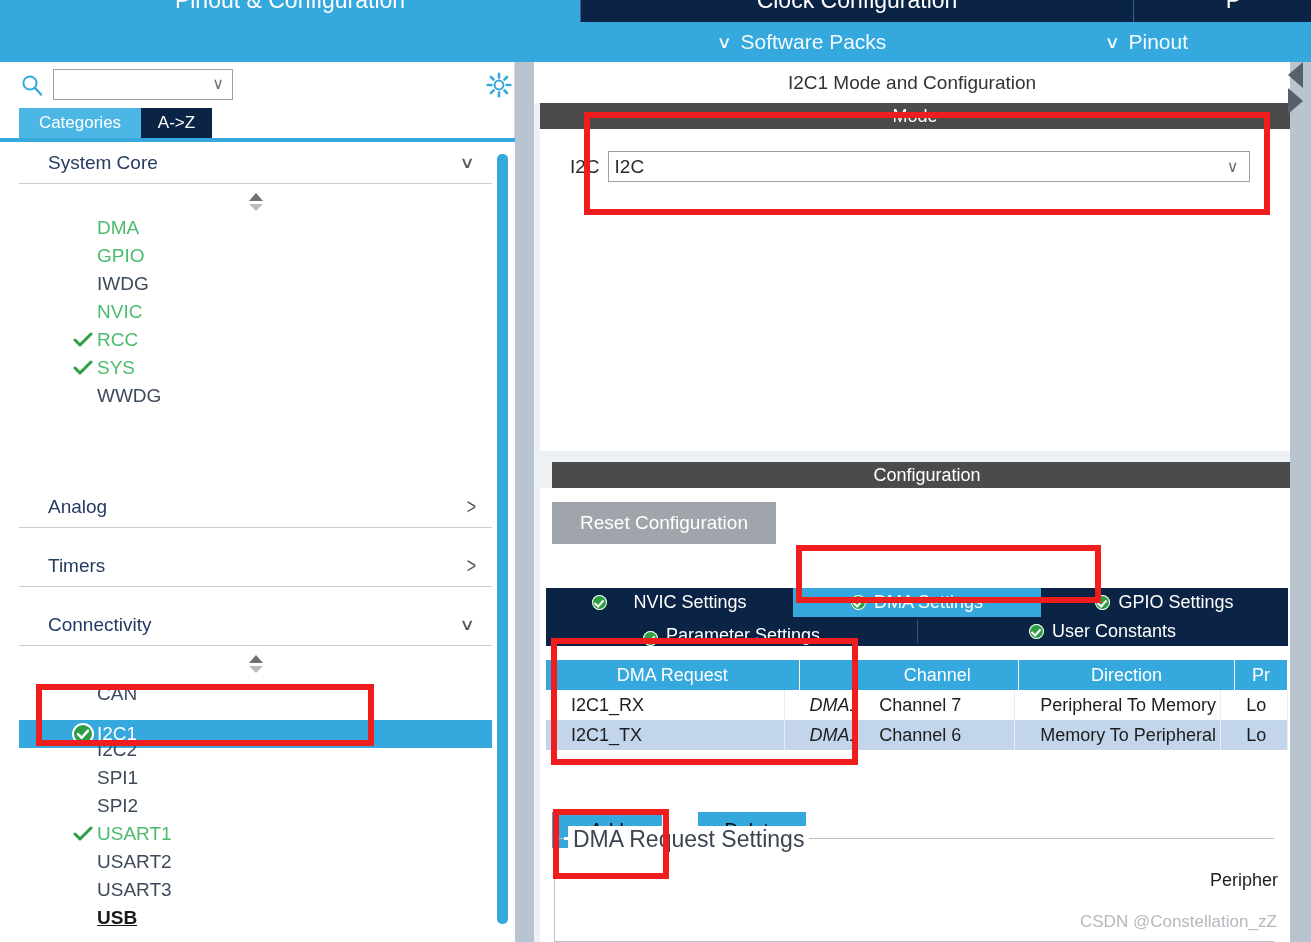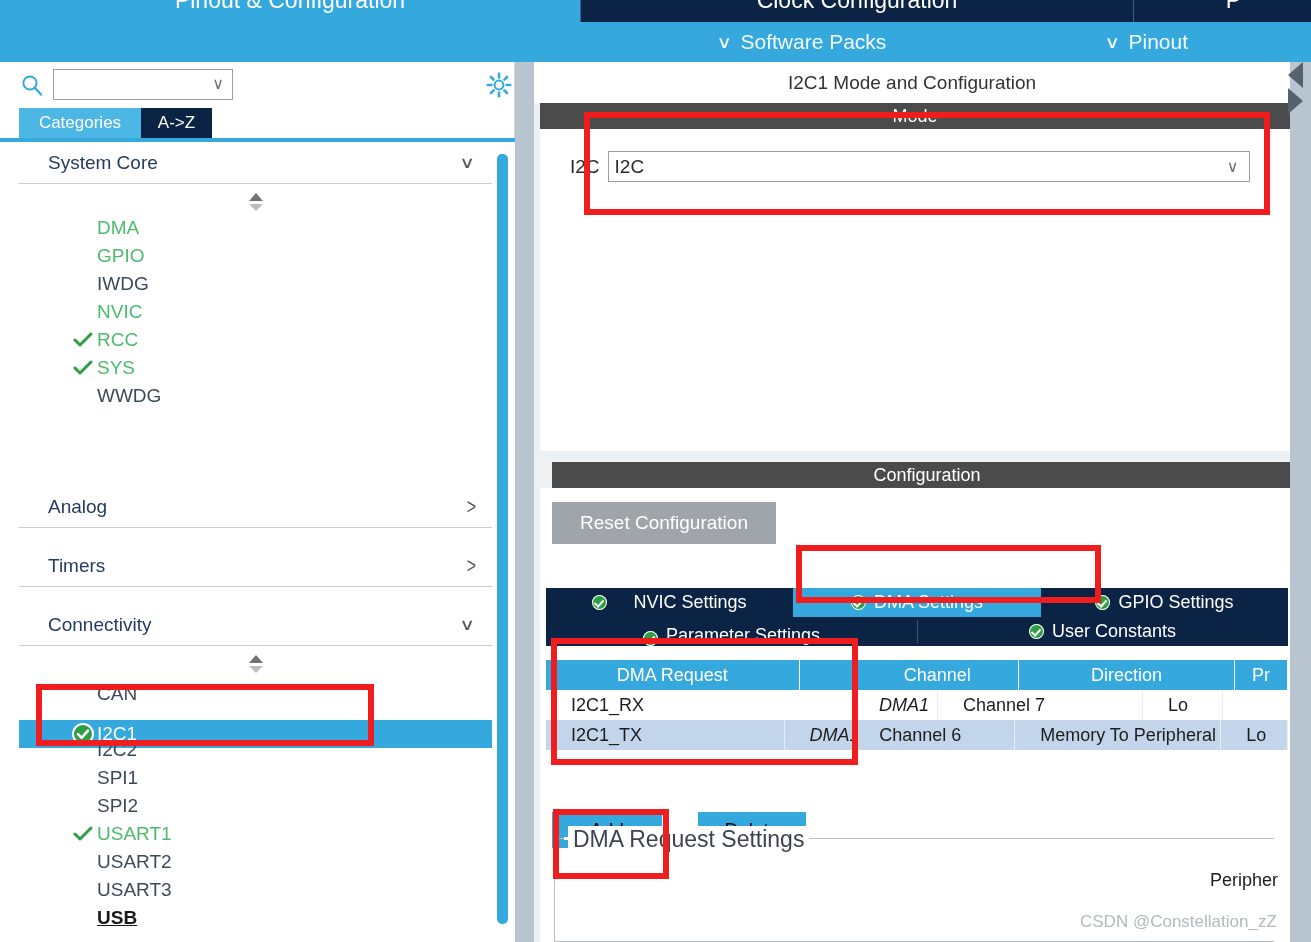--- a/index.html
+++ b/index.html
@@ -414,20 +414,21 @@
           <div class="th c0">DMA Request</div>
           <div class="th c1"></div>
           <div class="th c2">Channel</div>
           <div class="th c3">Direction</div>
           <div class="th c4">Pr</div>
         </div>
         <div class="tr even">
           <div class="td c0">I2C1_RX</div>
           <div class="td c1">DMA1</div>
           <div class="td c2">Channel 7</div>
+          <div class="td c3">Peripheral To Memory</div>
           <div class="td c4">Lo</div>
         </div>
         <div class="tr odd">
           <div class="td c0">I2C1_TX</div>
           <div class="td c1">DMA1</div>
           <div class="td c2">Channel 6</div>
           <div class="td c3">Memory To Peripheral</div>
           <div class="td c4">Lo</div>
         </div>
       </div>

